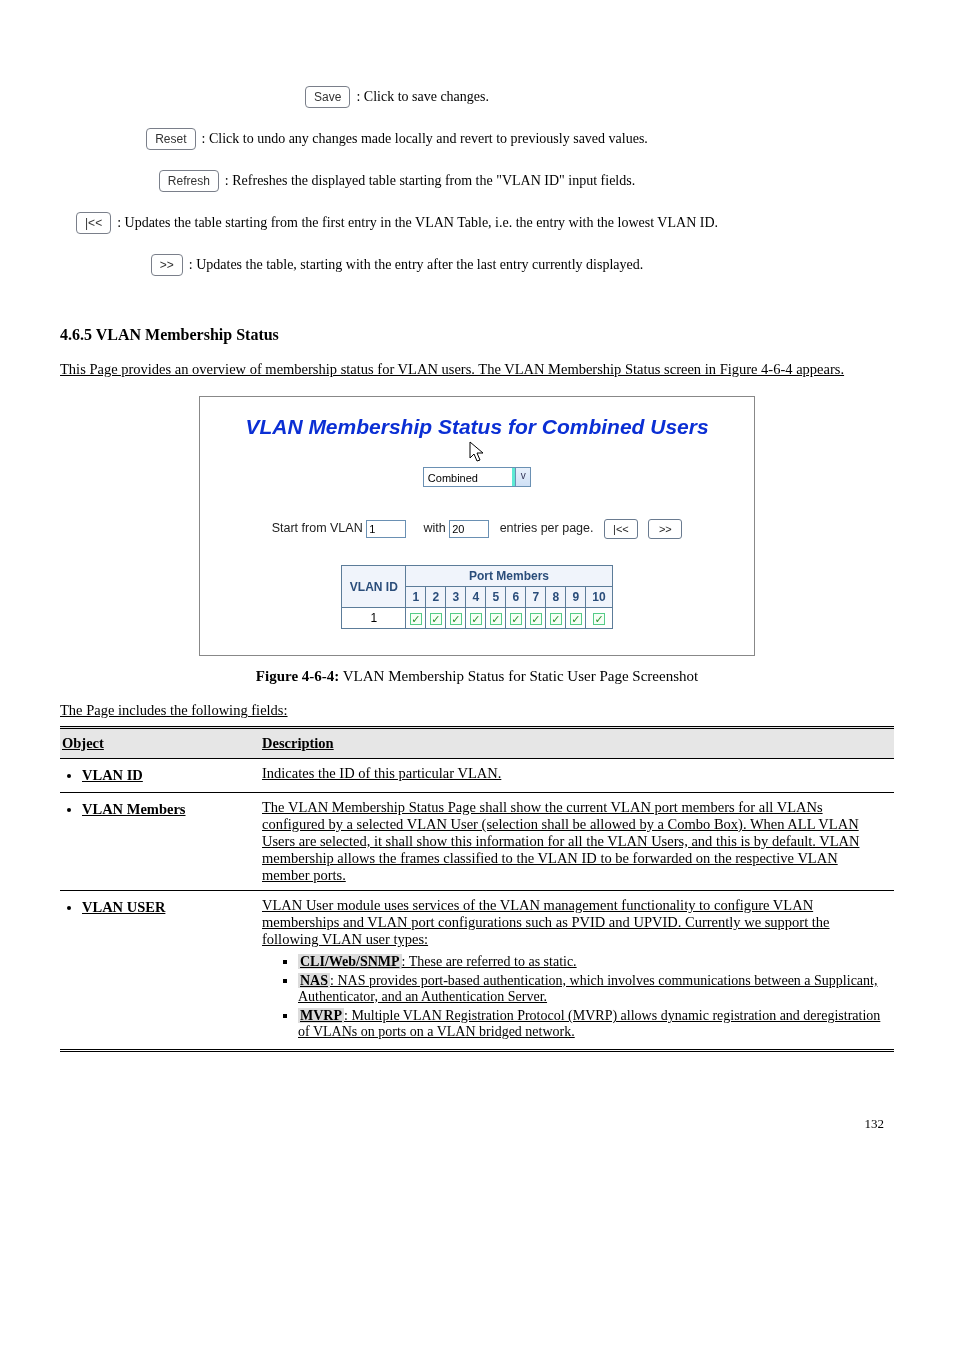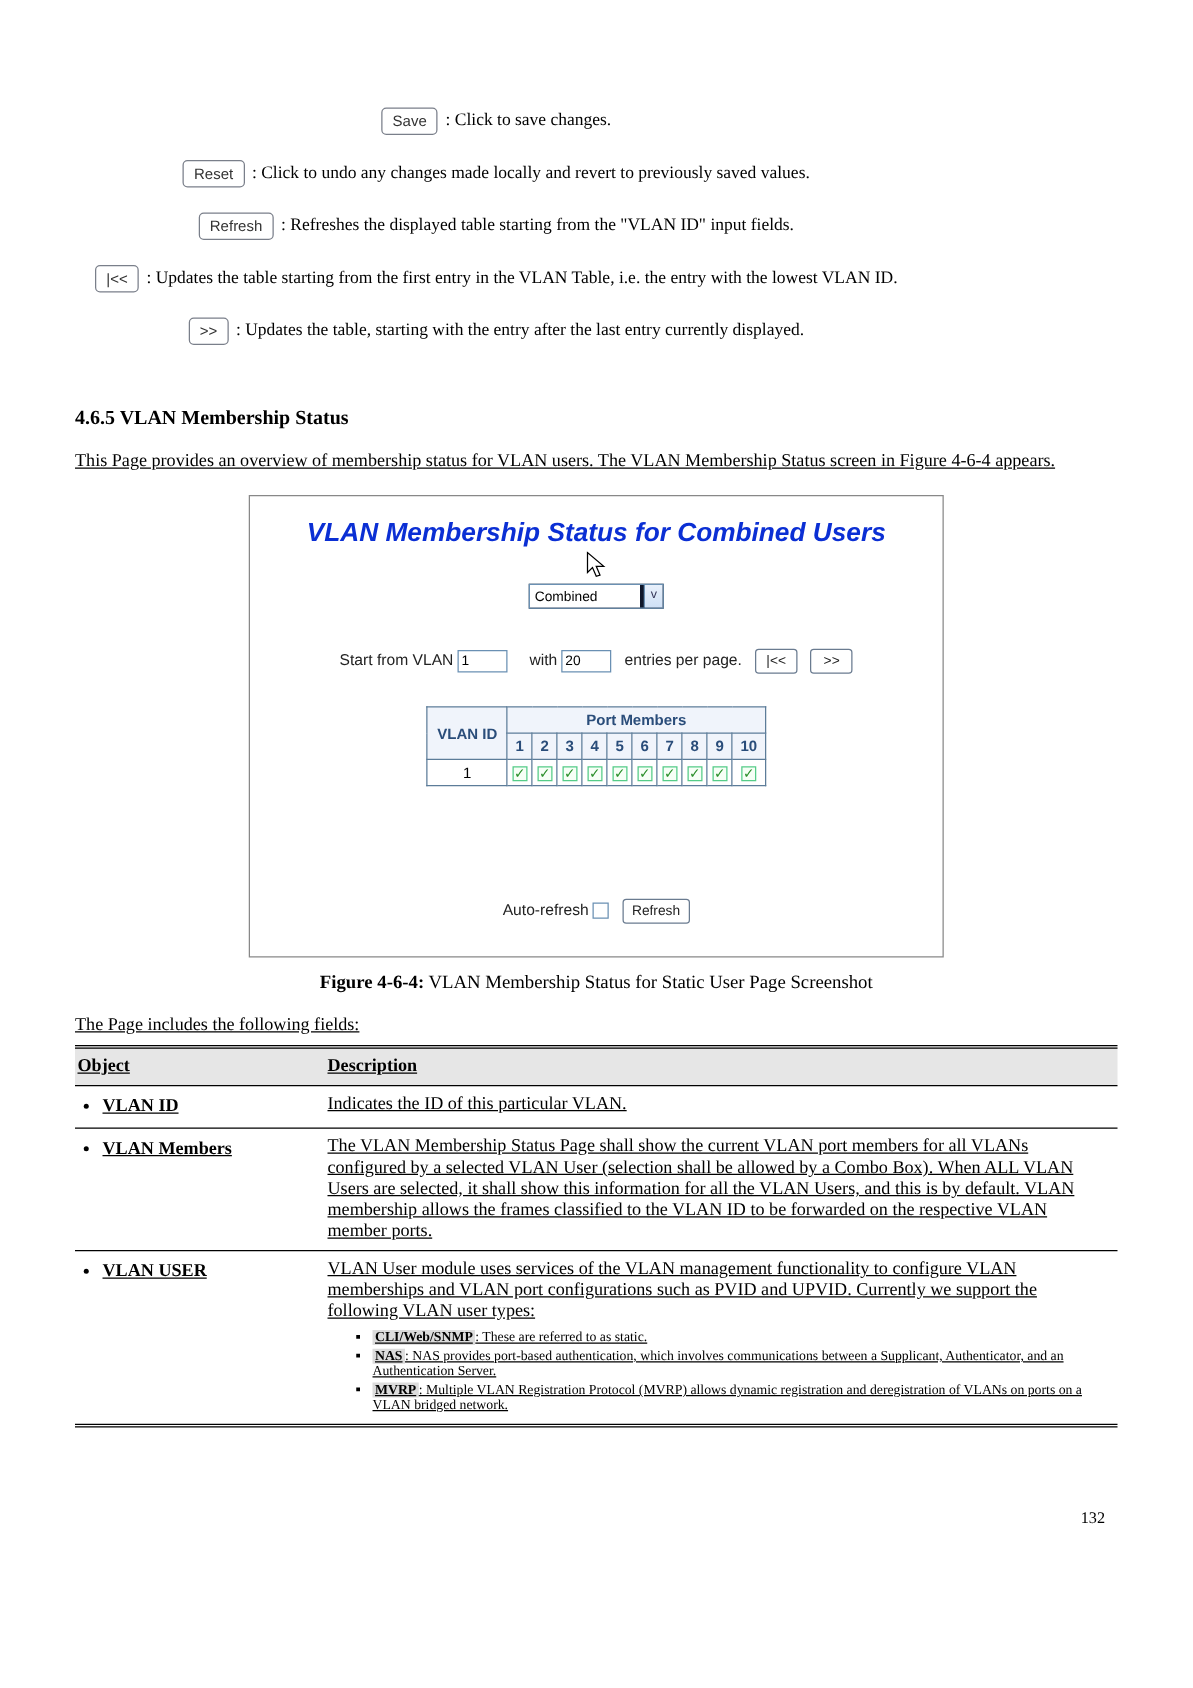--- a/index.html
+++ b/index.html
@@ -13,21 +13,21 @@
 
   .section-title { font-weight:bold; font-size:16px; margin-top:270px; }
   .para { font-size:14.5px; line-height:1.55; margin-top:14px;text-decoration:underline; }
 
   .fig-caption { text-align:center; font-weight:bold; font-size:15px; margin-top:12px; }
 
   .shot { width:556px; margin:16px auto 0; border:1px solid #888; background:#fff; padding:18px 24px 26px; font-family:Arial,Helvetica,sans-serif; }
   .shot-title { color:#0b2fd4; font-style:italic; font-weight:bold; font-size:21px; text-align:center; }
   .cursor { display:block; margin:2px auto 4px; }
   .row-center { text-align:center; margin-top:4px; font-size:12px; color:#222; }
-  .combo { display:inline-block; border:1px solid #6a90b3; height:20px; vertical-align:middle; background:#0f172a; }
+  .combo { display:inline-block; border:1px solid #6a90b3; height:20px; vertical-align:middle; background:#5eead4; }
   .combo input { border:none; height:18px; width:88px; font:11px Arial; padding:1px 3px 0 4px; vertical-align:top; outline:none; }
   .combo .arrow { display:inline-block; width:15px; height:18px; border-left:1px solid #6a90b3; background:linear-gradient(#e8f0fb,#cfe0f5); text-align:center; line-height:16px; color:#335; font-size:10px; vertical-align:top; }
 
   .row2 { text-align:center; font-size:12.5px; color:#222; margin-top:32px; }
   .tbox { width:40px; height:18px; border:1px solid #6a90b3; font:11px Arial; padding:0 2px; vertical-align:middle; }
   .navbtn { display:inline-block; min-width:34px; height:20px; border:1px solid #6a7b90; border-radius:3px; background:#fff; text-align:center; font:11px Arial; line-height:18px; vertical-align:middle; cursor:pointer; }
 
   .pm-wrap { display:flex; justify-content:center; margin-top:26px; }
   .pm-table { border:1px solid #5c7c99; border-collapse:collapse; }
   .pm-table th, .pm-table td { border:1px solid #5c7c99; }
@@ -45,21 +45,21 @@
   .obj-table { width:100%; border-collapse:collapse; }
   .obj-table tr.hdr td { background:#e6e6e6; font-weight:bold; }
   .obj-table td { border-bottom:1px solid #000; padding:6px 6px 6px 2px; vertical-align:top; font-size:14.5px; }
   .obj-table tr.top td { border-top:3px double #000; }
   .obj-table tr.last td { border-bottom:3px double #000; }
   td.c1 { width:200px; }
   .lb { color:#000; }
   ul.none { margin:0; padding:0 0 0 20px; }
   ul.none > li { list-style:disc; font-weight:bold; padding:2px 0; }
   .sub { margin:6px 0 0 36px; padding:0; }
-  .sub li { list-style:square; font-size:11px; margin:3px 0; }
+  .sub li { list-style:square; font-size:14px; margin:3px 0; }
   .grey { background:#dcdcdc; font-weight:bold; padding:0 2px; }
   .pgnum { position:absolute; right:70px; bottom:40px; font-size:13px; }
 </style>
 </head>
 <body>
 <div class="page">
 
 <div class="btn-col">
   <div class="btn-item">
     <button class="btn-img">Save</button>
@@ -140,26 +140,20 @@
         <td style="text-align:center"><span class="chk"></span></td>
         <td style="text-align:center"><span class="chk"></span></td>
         <td style="text-align:center"><span class="chk"></span></td>
         <td style="text-align:center"><span class="chk"></span></td>
         <td style="text-align:center"><span class="chk"></span></td>
       </tr>
     </tbody>
         </table>
   </div>
 
-  <div class="row3">
-    <span>Auto-refresh</span>
-    <span class="cbx"></span>
-    &nbsp;
-    <span class="navbtn" style="min-width:54px">Refresh</span>
-  </div>
 </div>
 
 <div class="fig-caption">
   <span>Figure 4-6-4:</span><span style="font-weight:normal"> VLAN Membership Status for Static User Page Screenshot</span>
 </div>
 
 <div class="para">The Page includes the following fields:</div>
 
 <div class="obj-table-wrap">
 <table class="obj-table">

